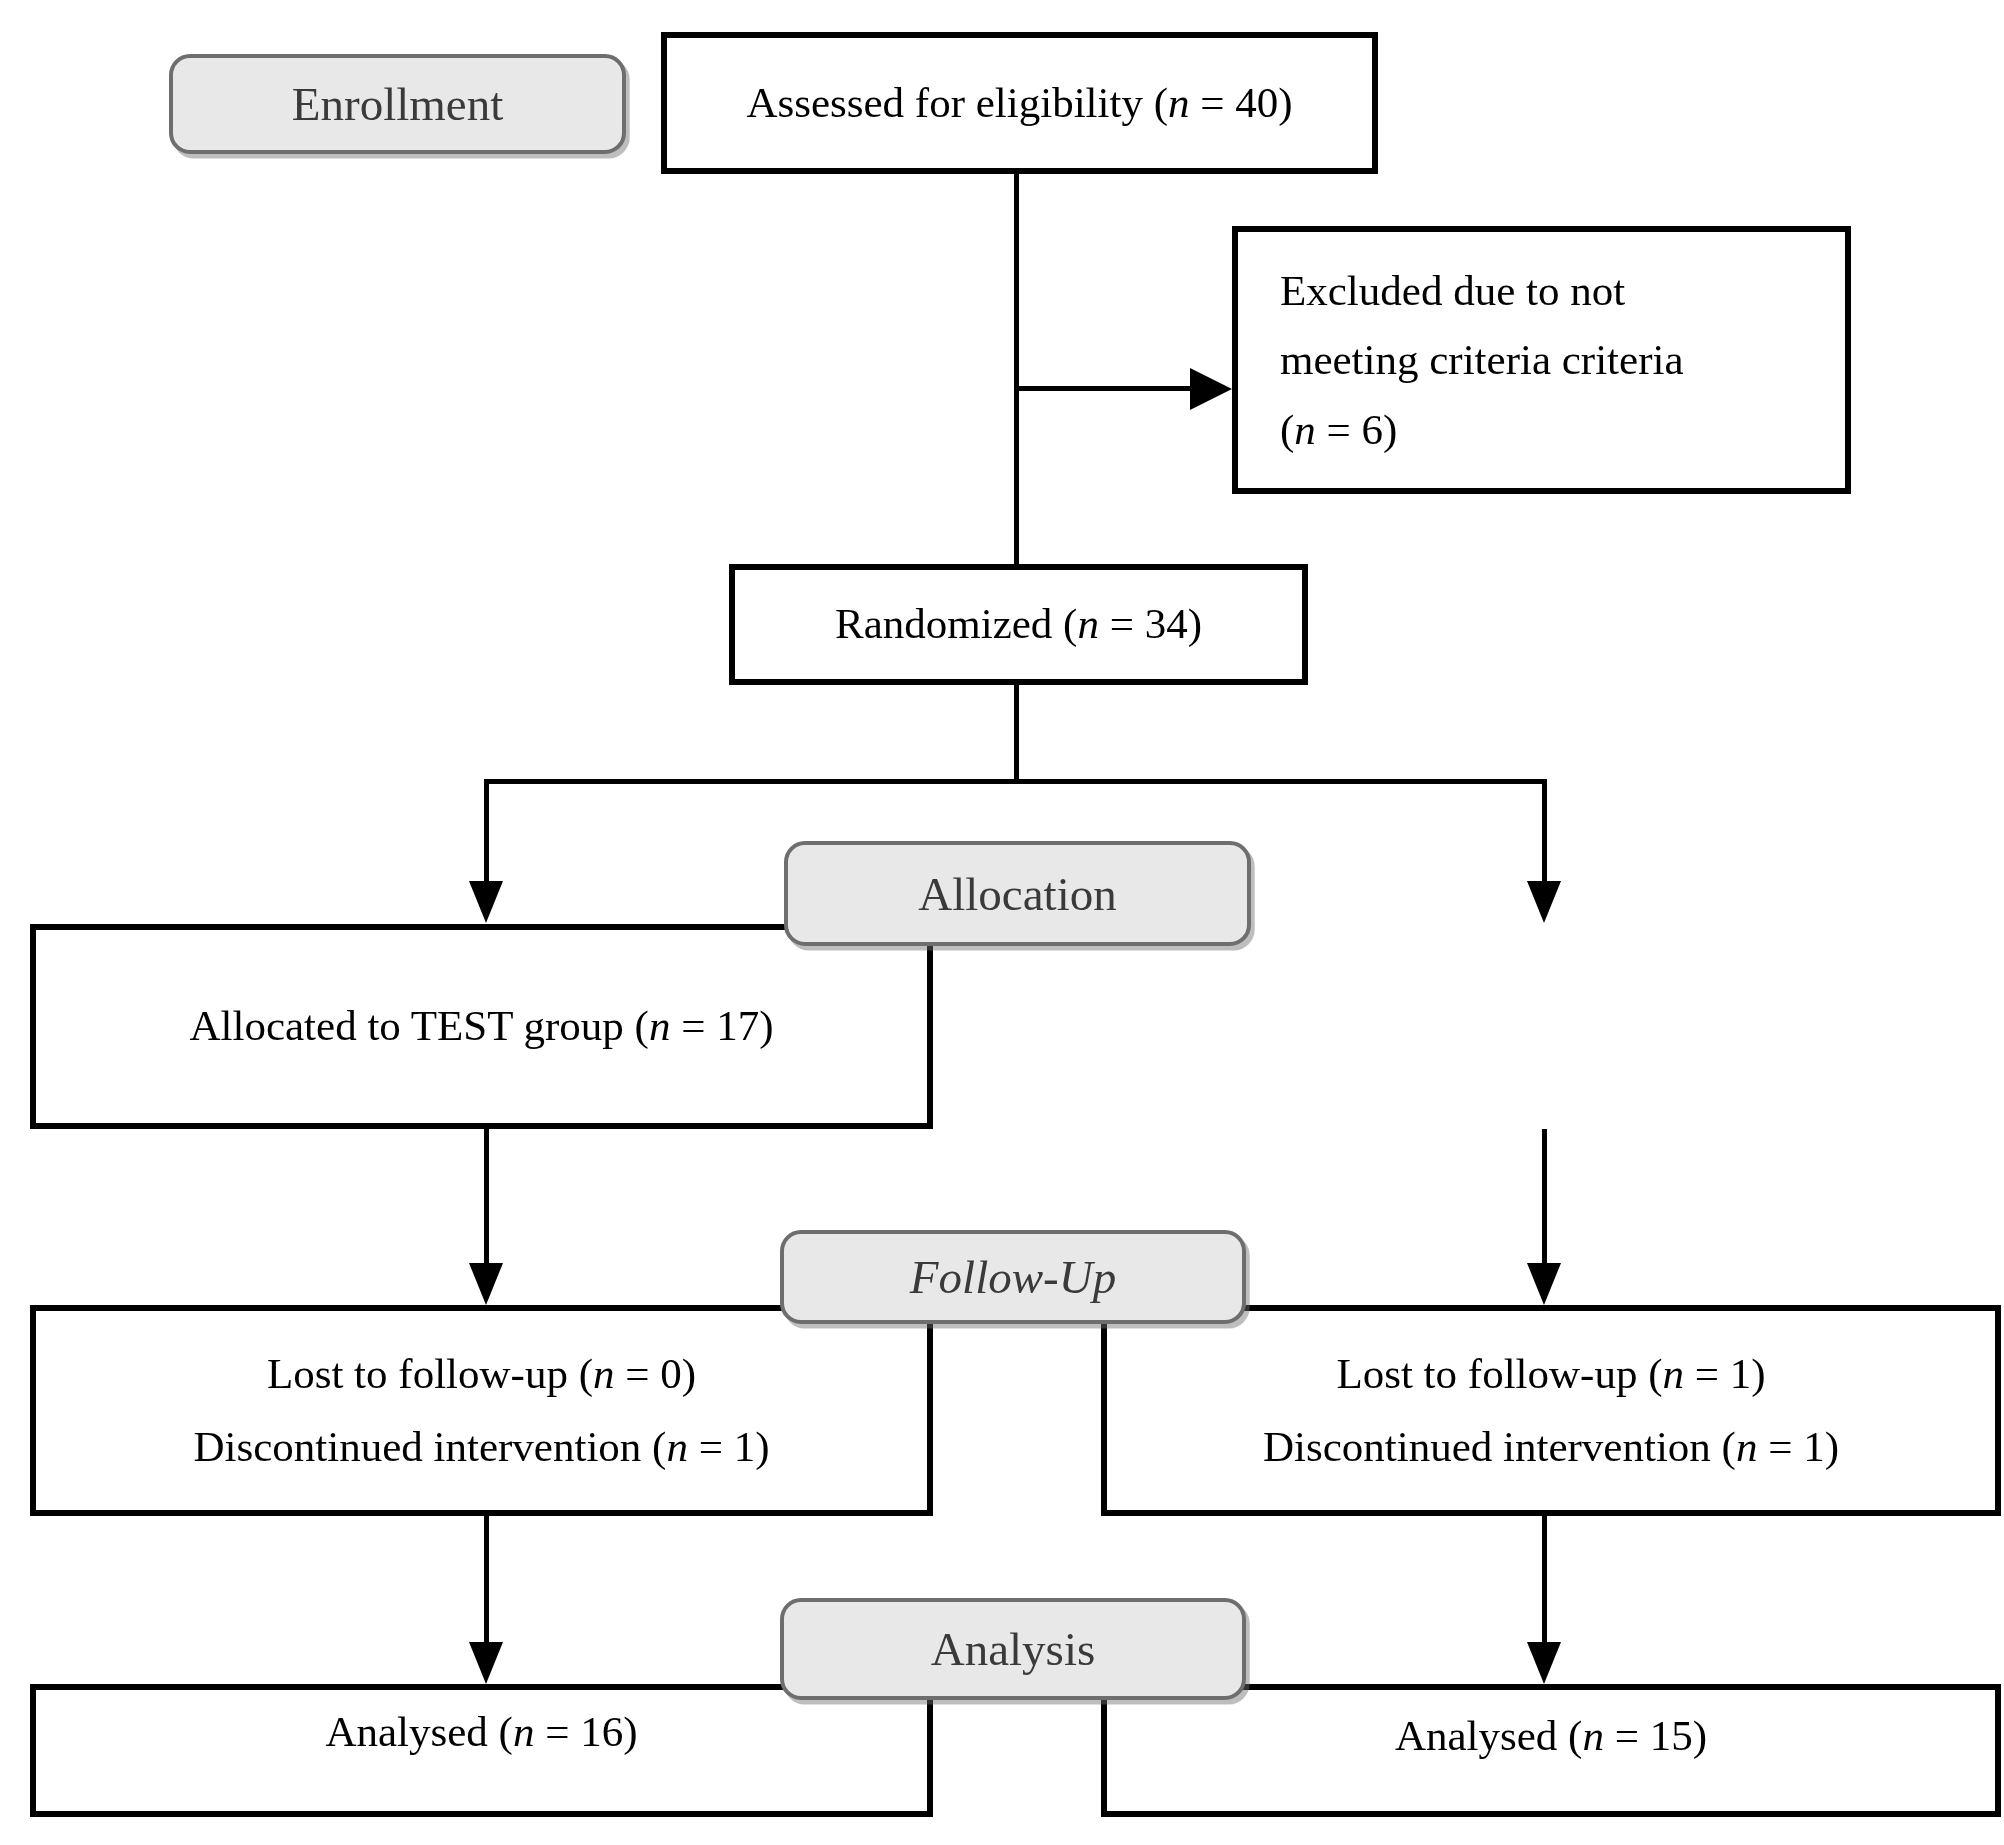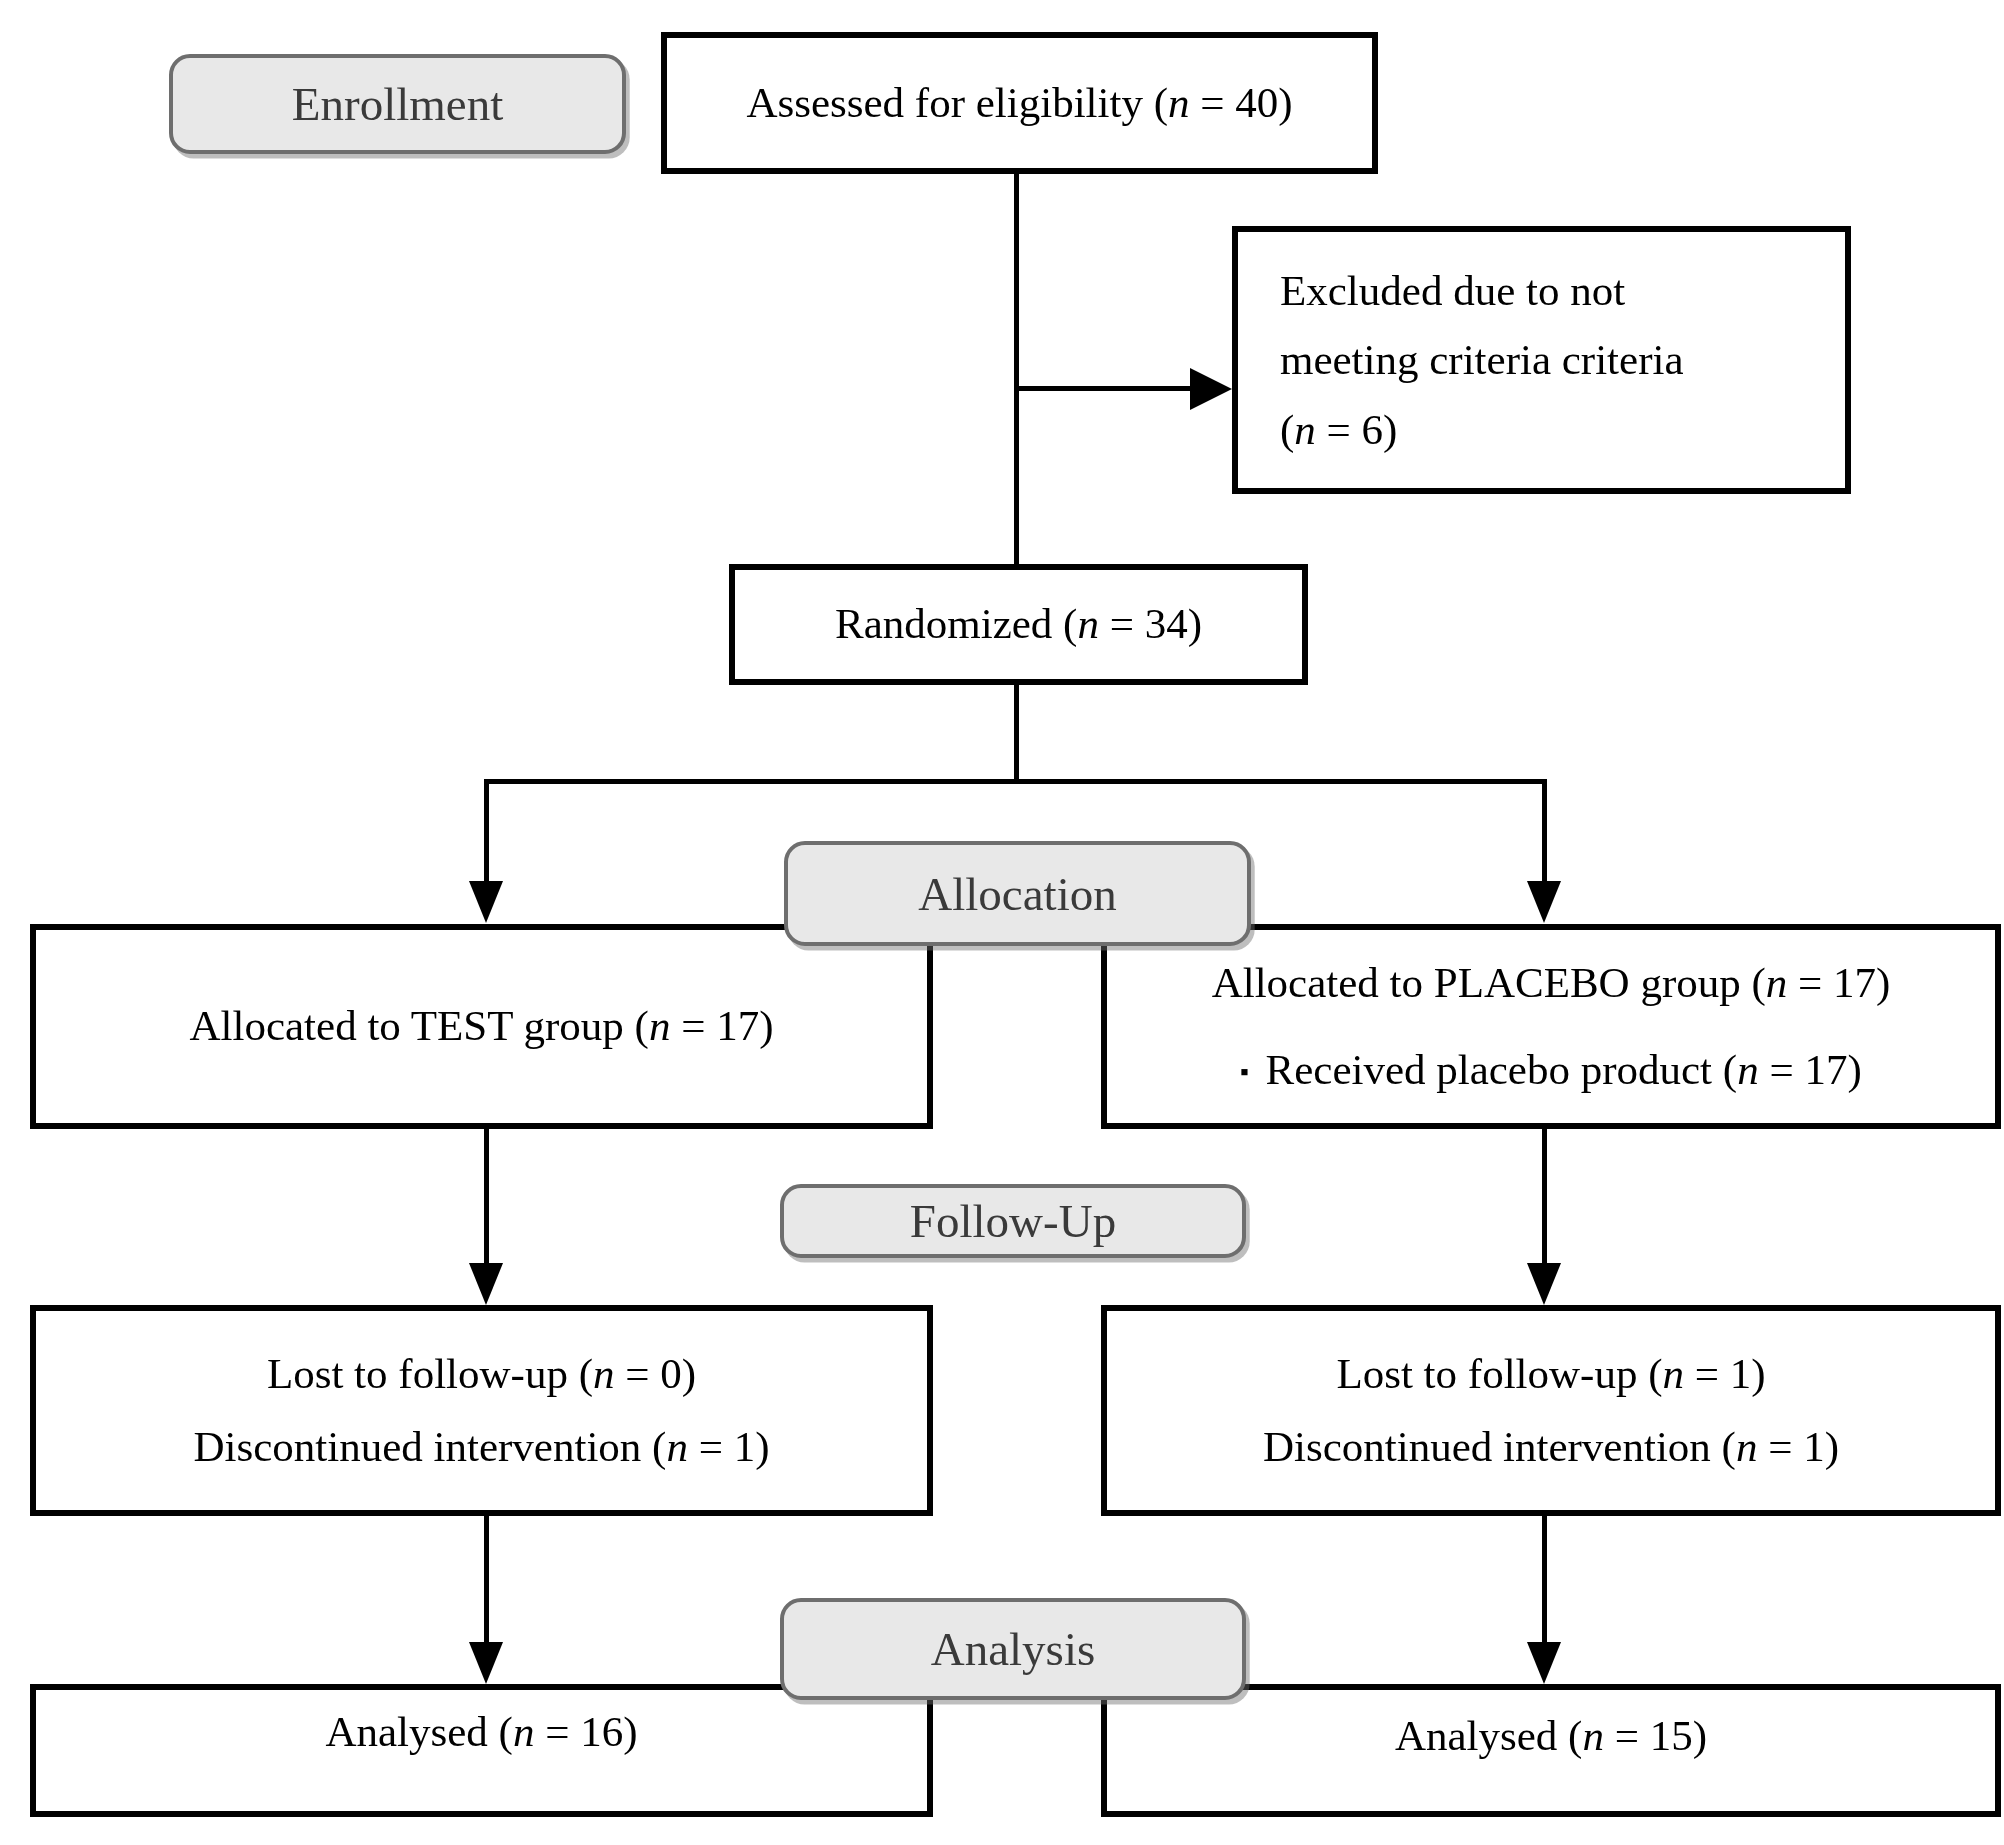--- a/index.html
+++ b/index.html
@@ -83,24 +83,20 @@
   </div>
 
   <div class="box" style="left:729px;top:564px;width:579px;height:121px;">
     <div class="bline">Randomized (<i>n</i> = 34)</div>
   </div>
 
   <div class="box gap-alloc" style="left:30px;top:924px;width:903px;height:205px;">
     <div class="bline">Allocated to TEST group (<i>n</i> = 17)</div>
   </div>
 
-  <div class="box gap-alloc" style="left:1101px;top:924px;width:900px;height:205px;">
-    <div class="bline">Allocated to PLACEBO group (<i>n</i> = 17)</div>
-    <div class="bline"><span class="bullet">▪</span><span>Received placebo product (<i>n</i> = 17)</span></div>
-  </div>
 
   <div class="box gap-fu" style="left:30px;top:1305px;width:903px;height:211px;">
     <div class="bline">Lost to follow-up (<i>n</i> = 0)</div>
     <div class="bline">Discontinued intervention (<i>n</i> = 1)</div>
   </div>
 
   <div class="box gap-fu" style="left:1101px;top:1305px;width:900px;height:211px;">
     <div class="bline">Lost to follow-up (<i>n</i> = 1)</div>
     <div class="bline">Discontinued intervention (<i>n</i> = 1)</div>
   </div>
@@ -112,21 +108,21 @@
   <div class="box" style="left:1101px;top:1684px;width:900px;height:133px;">
     <div class="bline" style="margin-bottom:28px;">Analysed (<i>n</i> = 15)</div>
   </div>
 
   <div class="stage" style="left:169px;top:54px;width:457px;height:100px;">
     <span>Enrollment</span>
   </div>
   <div class="stage" style="left:784px;top:841px;width:467px;height:105px;">
     <span>Allocation</span>
   </div>
-  <div class="stage" style="left:780px;top:1184px;width:466px;height:74px;">
+  <div class="stage" style="left:780px;top:1230px;width:466px;height:94px;font-style:italic;">
     <span>Follow-Up</span>
   </div>
   <div class="stage" style="left:780px;top:1598px;width:466px;height:102px;">
     <span>Analysis</span>
   </div>
 
 </div>
 
 
 </body></html>

